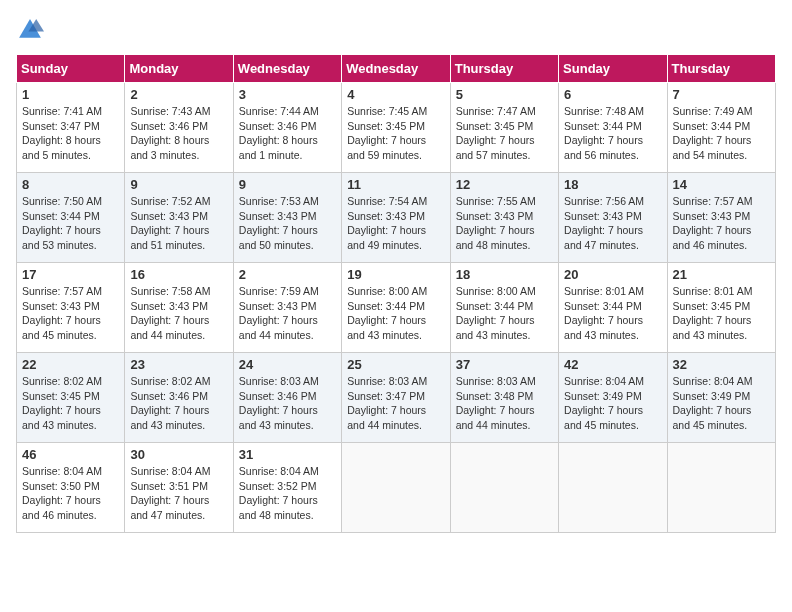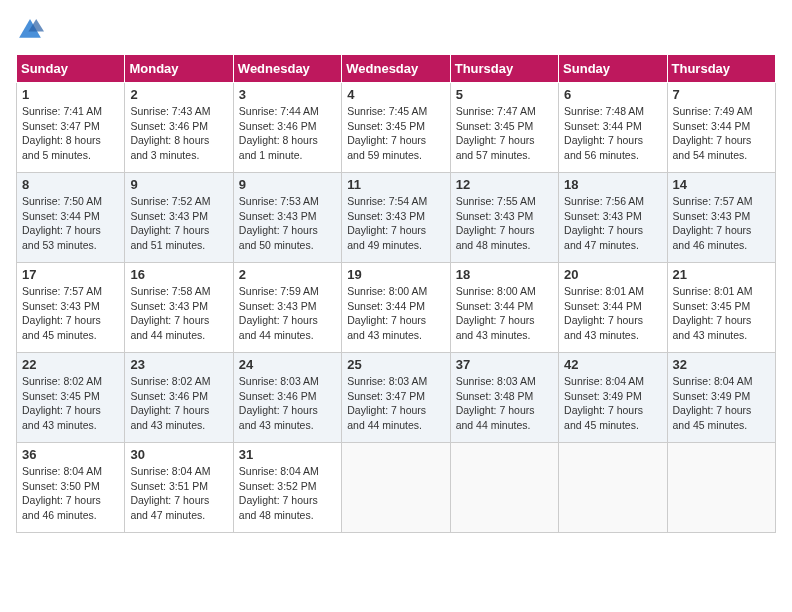--- a/index.html
+++ b/index.html
@@ -228,21 +228,21 @@
           <span class="day-number">42</span>
           <div class="day-info">Sunrise: 8:04 AM<br>Sunset: 3:49 PM<br>Daylight: 7 hours and 45 minutes.</div>
         </td>
         <td>
           <span class="day-number">32</span>
           <div class="day-info">Sunrise: 8:04 AM<br>Sunset: 3:49 PM<br>Daylight: 7 hours and 45 minutes.</div>
         </td>
       </tr>
       <tr>
         <td>
-          <span class="day-number">36</span>
+          <span class="day-number">46</span>
           <div class="day-info">Sunrise: 8:04 AM<br>Sunset: 3:50 PM<br>Daylight: 7 hours and 46 minutes.</div>
         </td>
         <td>
           <span class="day-number">30</span>
           <div class="day-info">Sunrise: 8:04 AM<br>Sunset: 3:51 PM<br>Daylight: 7 hours and 47 minutes.</div>
         </td>
         <td>
           <span class="day-number">31</span>
           <div class="day-info">Sunrise: 8:04 AM<br>Sunset: 3:52 PM<br>Daylight: 7 hours and 48 minutes.</div>
         </td>

